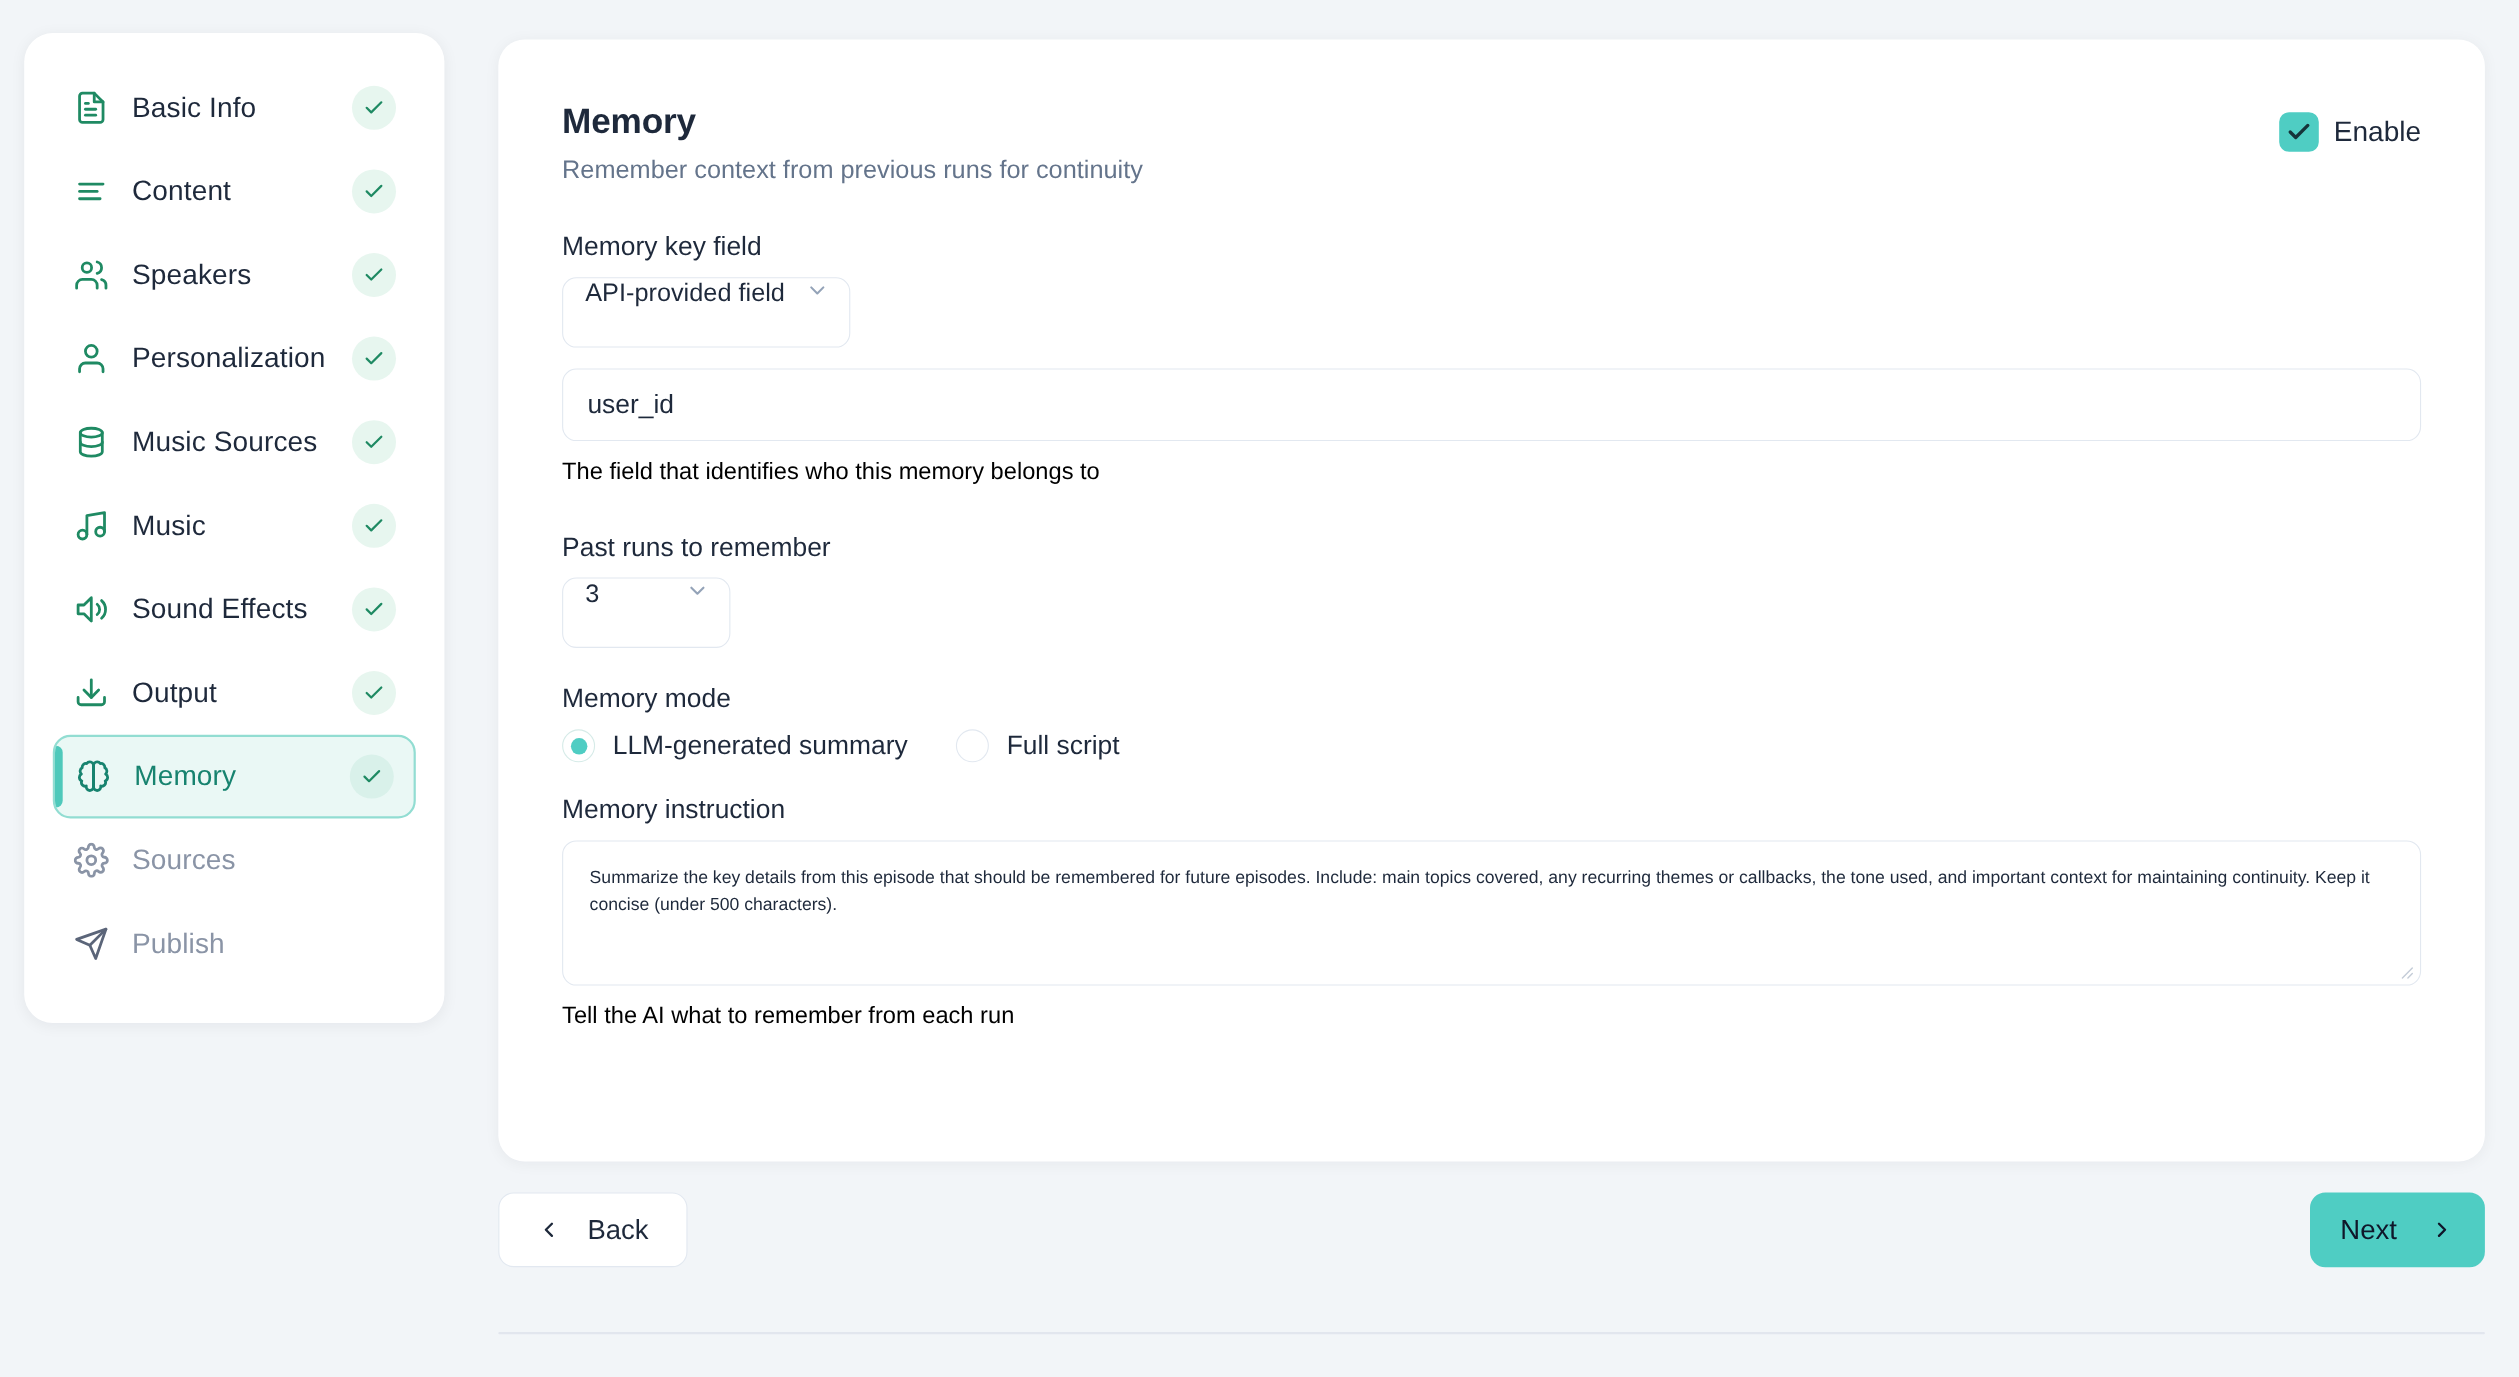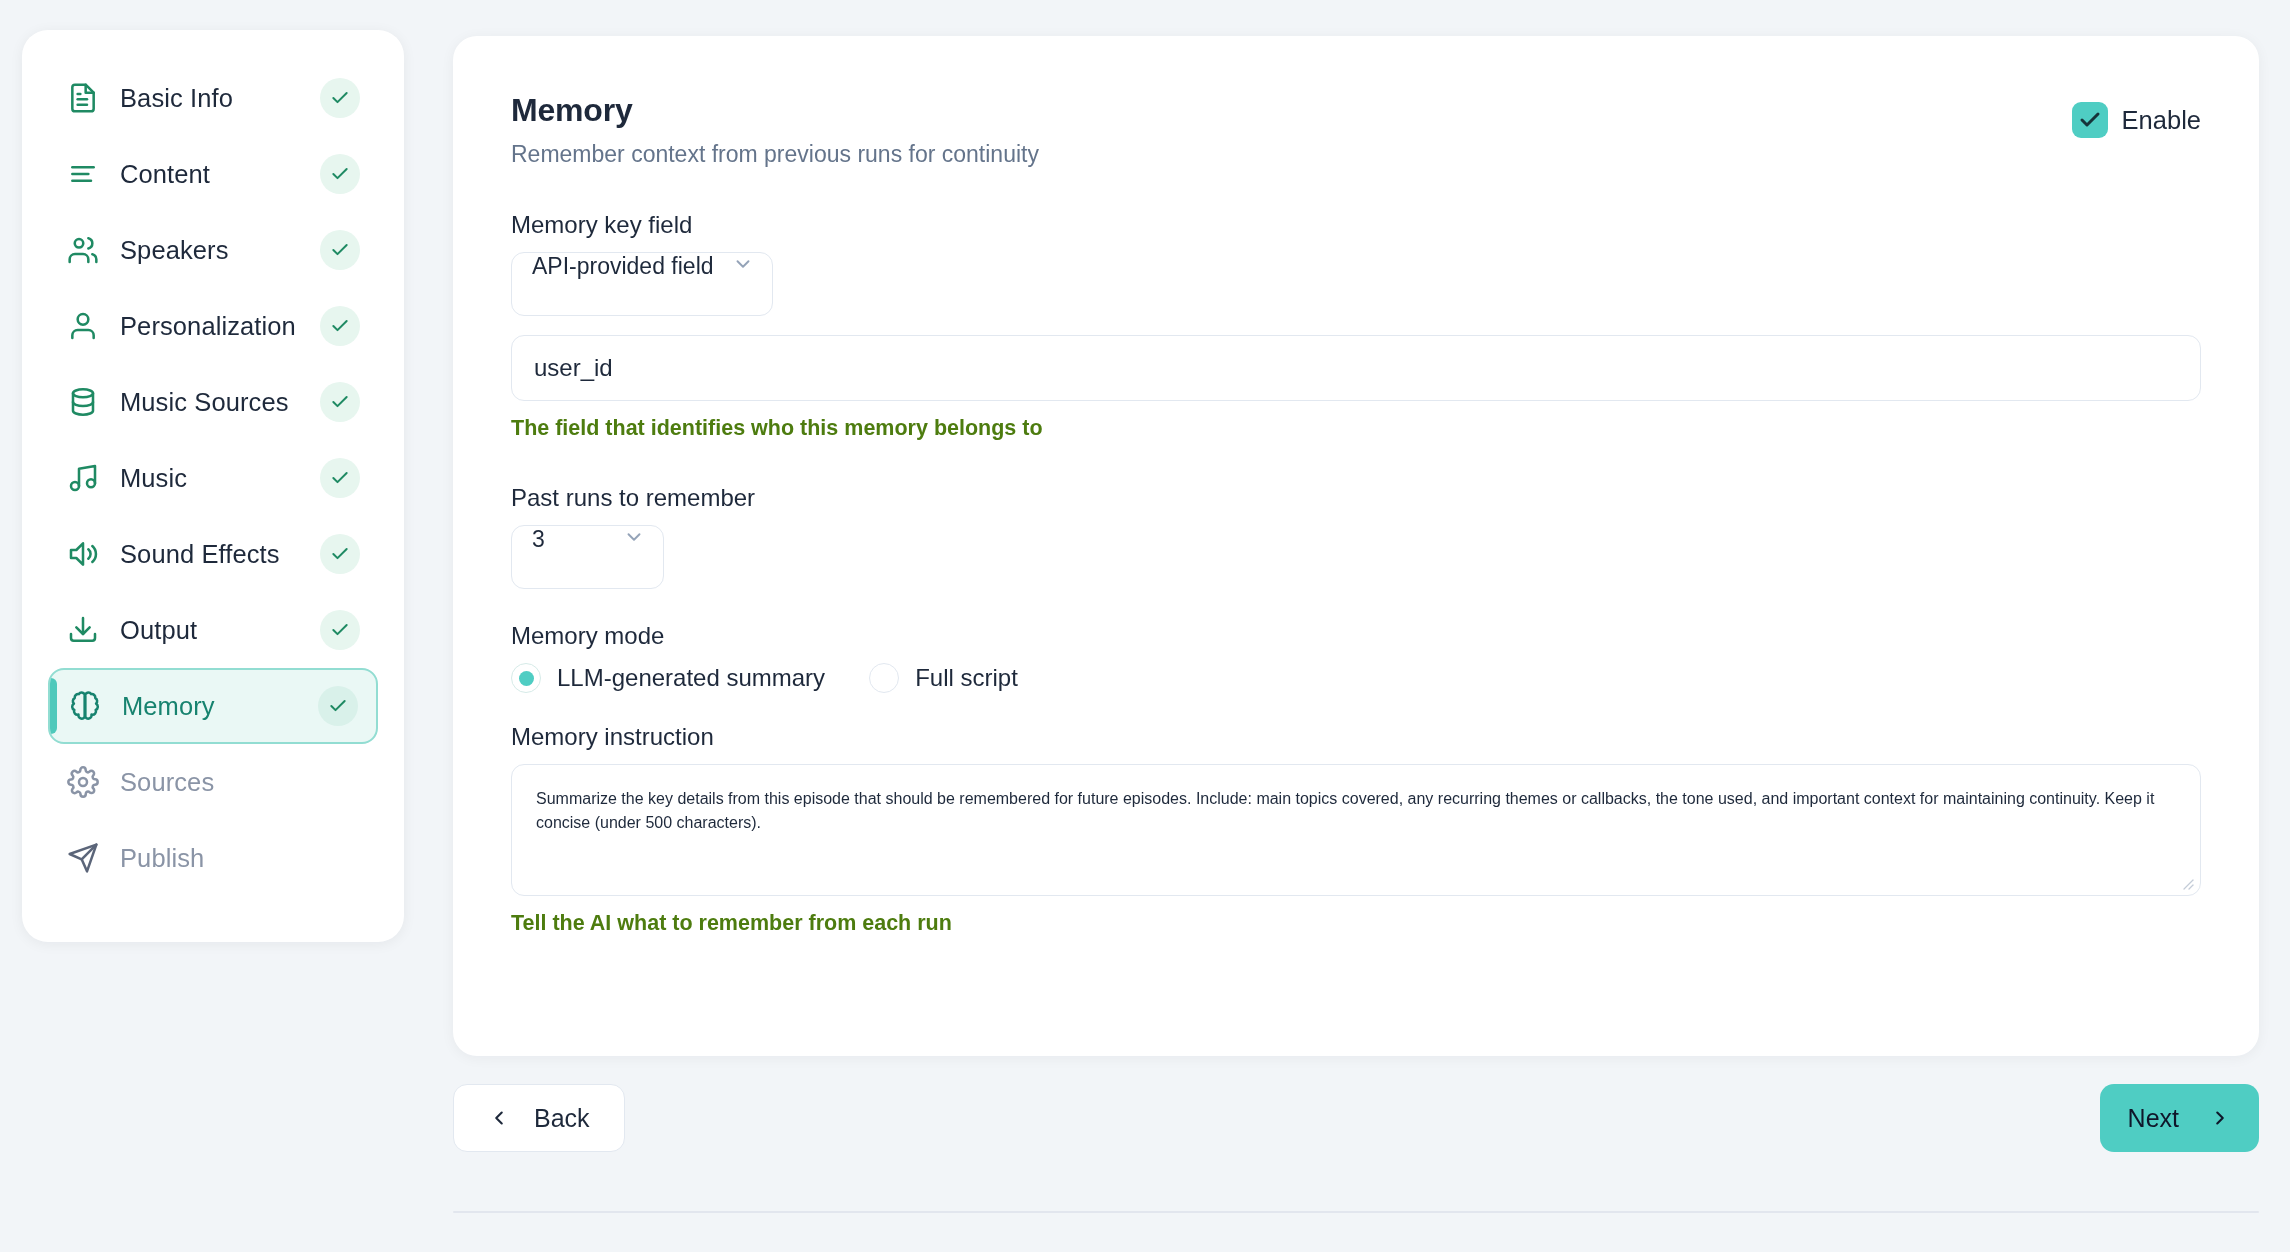--- a/index.html
+++ b/index.html
@@ -23,21 +23,21 @@
 
   
   .sidebar {
     position: absolute;
     left: 22px;
     top: 30px;
     width: 382px;
     background: #ffffff;
     border-radius: 26px;
     box-shadow: 0 2px 14px rgba(15,23,42,0.06);
-    padding: 30px 26px 46px 26px;
+    padding: 30px 26px 34px 26px;
   }
 
   .nav-item {
     display: flex;
     align-items: center;
     height: 76px;
     padding: 0 18px;
     border-radius: 16px;
     cursor: pointer;
     position: relative;
@@ -176,23 +176,22 @@
     padding: 0 22px;
     font-size: 24px;
     color: #1e293b;
     font-family: "Liberation Sans", sans-serif;
     background: #fff;
     outline: none;
   }
 
   .help-text {
     font-size: 21.5px;
-    color: #4d7c0f;
+    color: #000000;
     margin-top: 15px;
-    font-weight: bold;
   }
 
   .radio-row {
     display: flex;
     align-items: center;
     gap: 44px;
     margin-top: 4px;
   }
   .radio-opt {
     display: flex;

